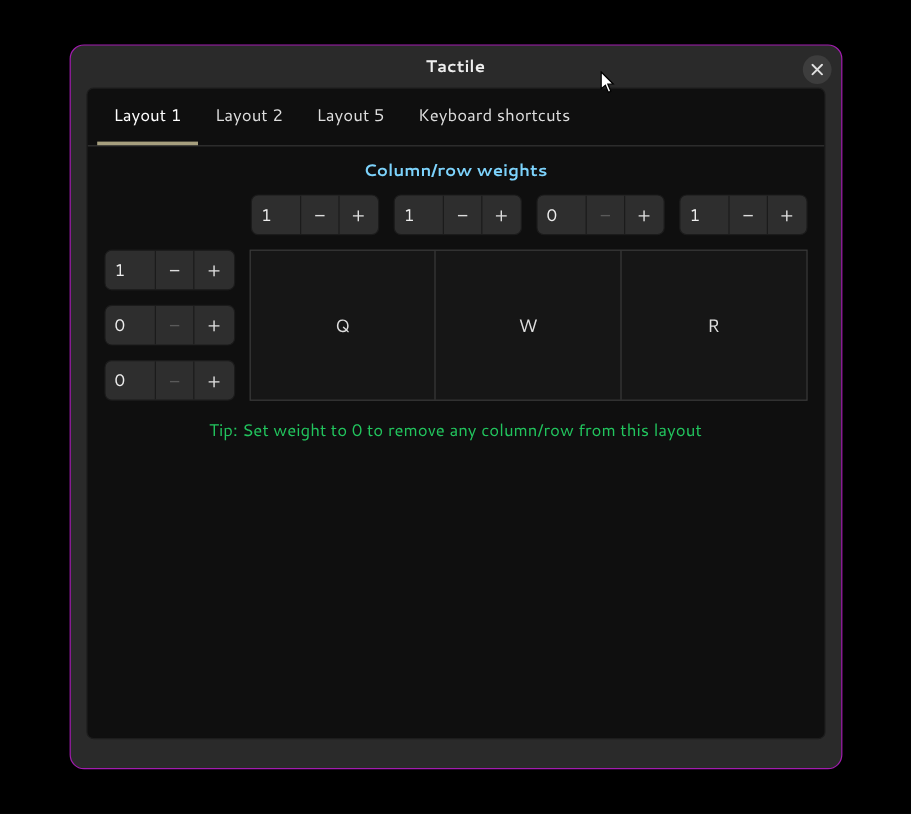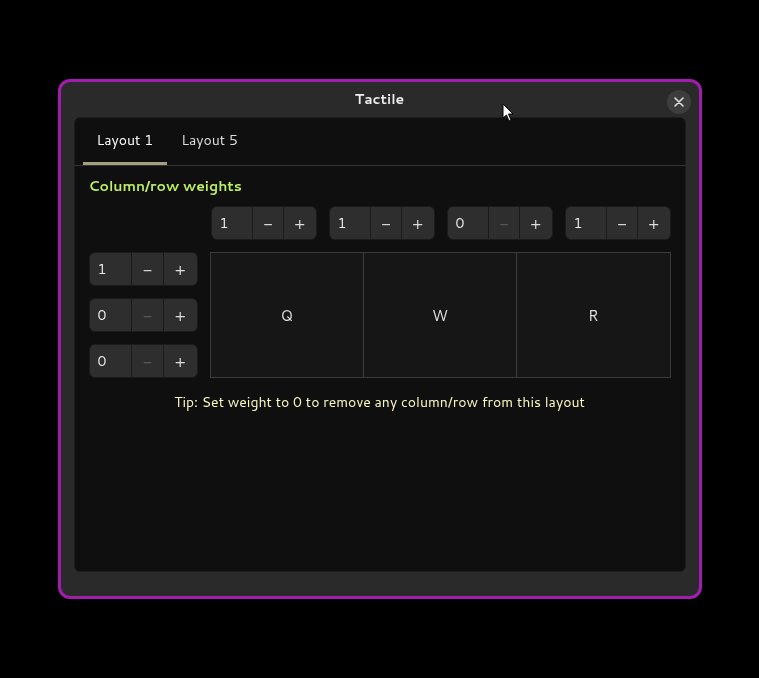--- a/index.html
+++ b/index.html
@@ -10,24 +10,24 @@
     font-family: -apple-system, BlinkMacSystemFont, "Segoe UI", Cantarell, sans-serif;
     font-size: 14px;
     color: #e6e6e6;
     display: flex;
     align-items: center;
     justify-content: center;
     overflow: hidden;
   }
   .window {
     width: 644px;
-    height: 520px;
+    height: 604px;
     background: #2a2a2a;
     border-radius: 12px;
-    border: 3px solid #a21caf;
+    border: 1px solid #a21caf;
     box-shadow: 0 20px 60px rgba(0,0,0,0.55), 0 0 0 1px rgba(0,0,0,0.3);
     display: flex;
     flex-direction: column;
     position: relative;
   }
   .titlebar {
     height: 33px;
     display: flex;
     align-items: center;
     justify-content: center;
@@ -89,24 +89,24 @@
   }
   .tab.active {
     color: #fff;
     border-bottom: 3px solid #a69f7e;
   }
   .content {
     flex: 1;
     padding: 10px 14px;
   }
   .section-title {
-    text-align: left;
+    text-align: center;
     font-weight: 700;
     font-size: 14px;
-    color: #bef264;
+    color: #7dd3fc;
     margin-bottom: 10px;
   }
   .grid-area {
     display: flex;
     flex-direction: column;
   }
   .col-weights-row {
     display: flex;
     margin-left: 122px;
     gap: 12px;
@@ -165,21 +165,21 @@
     justify-content: center;
     color: #ddd;
     font-size: 15px;
     border-right: 1px solid #3a3a3a;
     min-height: 124px;
   }
   .cell:last-child { border-right: none; }
   .tip {
     text-align: center;
     font-size: 14px;
-    color: #fef9c3;
+    color: #22c55e;
     margin-top: 14px;
   }
 </style>
 </head>
 <body>
 
 <div class="window">
   <div class="titlebar">
     <span class="title">Tactile</span>
     <div class="close-btn">
@@ -195,21 +195,27 @@
       </svg>
     </div>
   </div>
 
   <div class="inner">
     <div class="tabs" id="tabs">
         <div class="tab active">
           <span>Layout 1</span>
         </div>
         <div class="tab">
+          <span>Layout 2</span>
+        </div>
+        <div class="tab">
           <span>Layout 5</span>
+        </div>
+        <div class="tab">
+          <span>Keyboard shortcuts</span>
         </div>
       </div>
     <div class="content">
       <div class="section-title">Column/row weights</div>
 
       <div class="grid-area">
         <div class="col-weights-row" id="col-weights">
             <div class="spin">
               <div class="val">1</div>
               <div class="btn">

